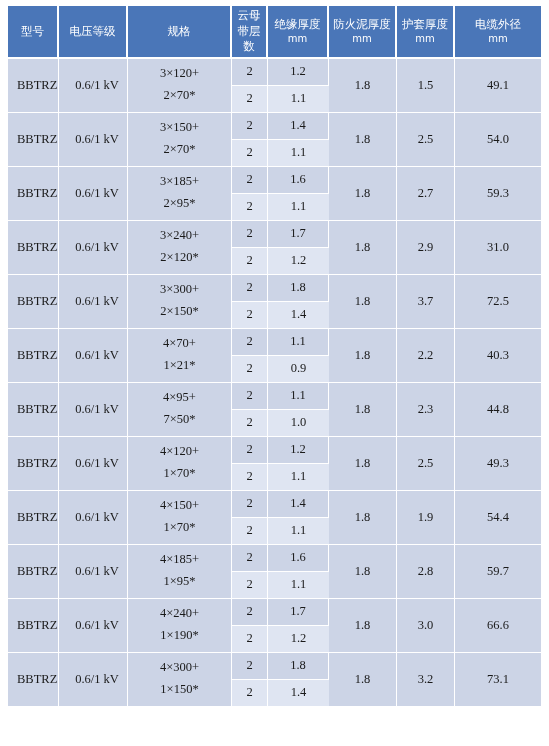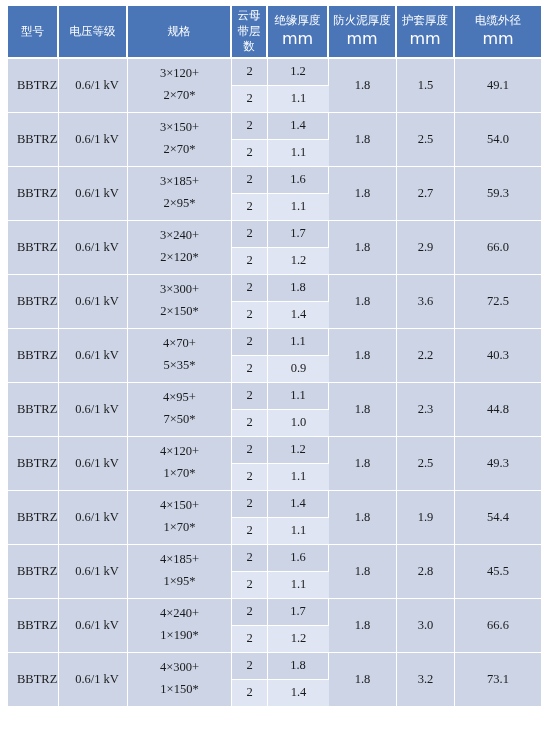--- a/index.html
+++ b/index.html
@@ -40,21 +40,21 @@
     text-align: center;
     vertical-align: middle;
     height: 42px;
     padding: 2px 1px;
     border-right: 2px solid #ffffff;
     border-bottom: 2px solid #ffffff;
   }
   thead th:last-child { border-right: none; }
   thead th .unit {
     display: block;
-    font-size: 16px;
+    font-size: 10px;
   }
 
   
   tbody td {
     text-align: center;
     vertical-align: middle;
     font-size: 12.5px;
     color: #1a1a1a;
     border-right: 1px solid #ffffff;
     border-bottom: 1px solid #ffffff;
@@ -199,49 +199,49 @@
           <td class="merged cell-model" rowspan="2">BBTRZ</td>
           <td class="merged cell-voltage" rowspan="2">0.6/1 kV</td>
           <td class="merged cell-spec" rowspan="2">
             <span class="spec-line">3×240+</span>
             <span class="spec-line">2×120*</span>
           </td>
           <td class="subcell">2</td>
           <td class="subcell">1.7</td>
           <td class="merged" rowspan="2">1.8</td>
           <td class="merged" rowspan="2">2.9</td>
-          <td class="merged" rowspan="2">66.0</td>
+          <td class="merged" rowspan="2">31.0</td>
         </tr>
         <tr class="sub-b">
           <td class="subcell">2</td>
           <td class="subcell">1.2</td>
         </tr>
         <tr class="sub-a">
           <td class="merged cell-model" rowspan="2">BBTRZ</td>
           <td class="merged cell-voltage" rowspan="2">0.6/1 kV</td>
           <td class="merged cell-spec" rowspan="2">
             <span class="spec-line">3×300+</span>
             <span class="spec-line">2×150*</span>
           </td>
           <td class="subcell">2</td>
           <td class="subcell">1.8</td>
           <td class="merged" rowspan="2">1.8</td>
-          <td class="merged" rowspan="2">3.6</td>
+          <td class="merged" rowspan="2">3.7</td>
           <td class="merged" rowspan="2">72.5</td>
         </tr>
         <tr class="sub-b">
           <td class="subcell">2</td>
           <td class="subcell">1.4</td>
         </tr>
         <tr class="sub-a">
           <td class="merged cell-model" rowspan="2">BBTRZ</td>
           <td class="merged cell-voltage" rowspan="2">0.6/1 kV</td>
           <td class="merged cell-spec" rowspan="2">
             <span class="spec-line">4×70+</span>
-            <span class="spec-line">5×35*</span>
+            <span class="spec-line">1×21*</span>
           </td>
           <td class="subcell">2</td>
           <td class="subcell">1.1</td>
           <td class="merged" rowspan="2">1.8</td>
           <td class="merged" rowspan="2">2.2</td>
           <td class="merged" rowspan="2">40.3</td>
         </tr>
         <tr class="sub-b">
           <td class="subcell">2</td>
           <td class="subcell">0.9</td>
@@ -301,21 +301,21 @@
           <td class="merged cell-model" rowspan="2">BBTRZ</td>
           <td class="merged cell-voltage" rowspan="2">0.6/1 kV</td>
           <td class="merged cell-spec" rowspan="2">
             <span class="spec-line">4×185+</span>
             <span class="spec-line">1×95*</span>
           </td>
           <td class="subcell">2</td>
           <td class="subcell">1.6</td>
           <td class="merged" rowspan="2">1.8</td>
           <td class="merged" rowspan="2">2.8</td>
-          <td class="merged" rowspan="2">45.5</td>
+          <td class="merged" rowspan="2">59.7</td>
         </tr>
         <tr class="sub-b">
           <td class="subcell">2</td>
           <td class="subcell">1.1</td>
         </tr>
         <tr class="sub-a">
           <td class="merged cell-model" rowspan="2">BBTRZ</td>
           <td class="merged cell-voltage" rowspan="2">0.6/1 kV</td>
           <td class="merged cell-spec" rowspan="2">
             <span class="spec-line">4×240+</span>

